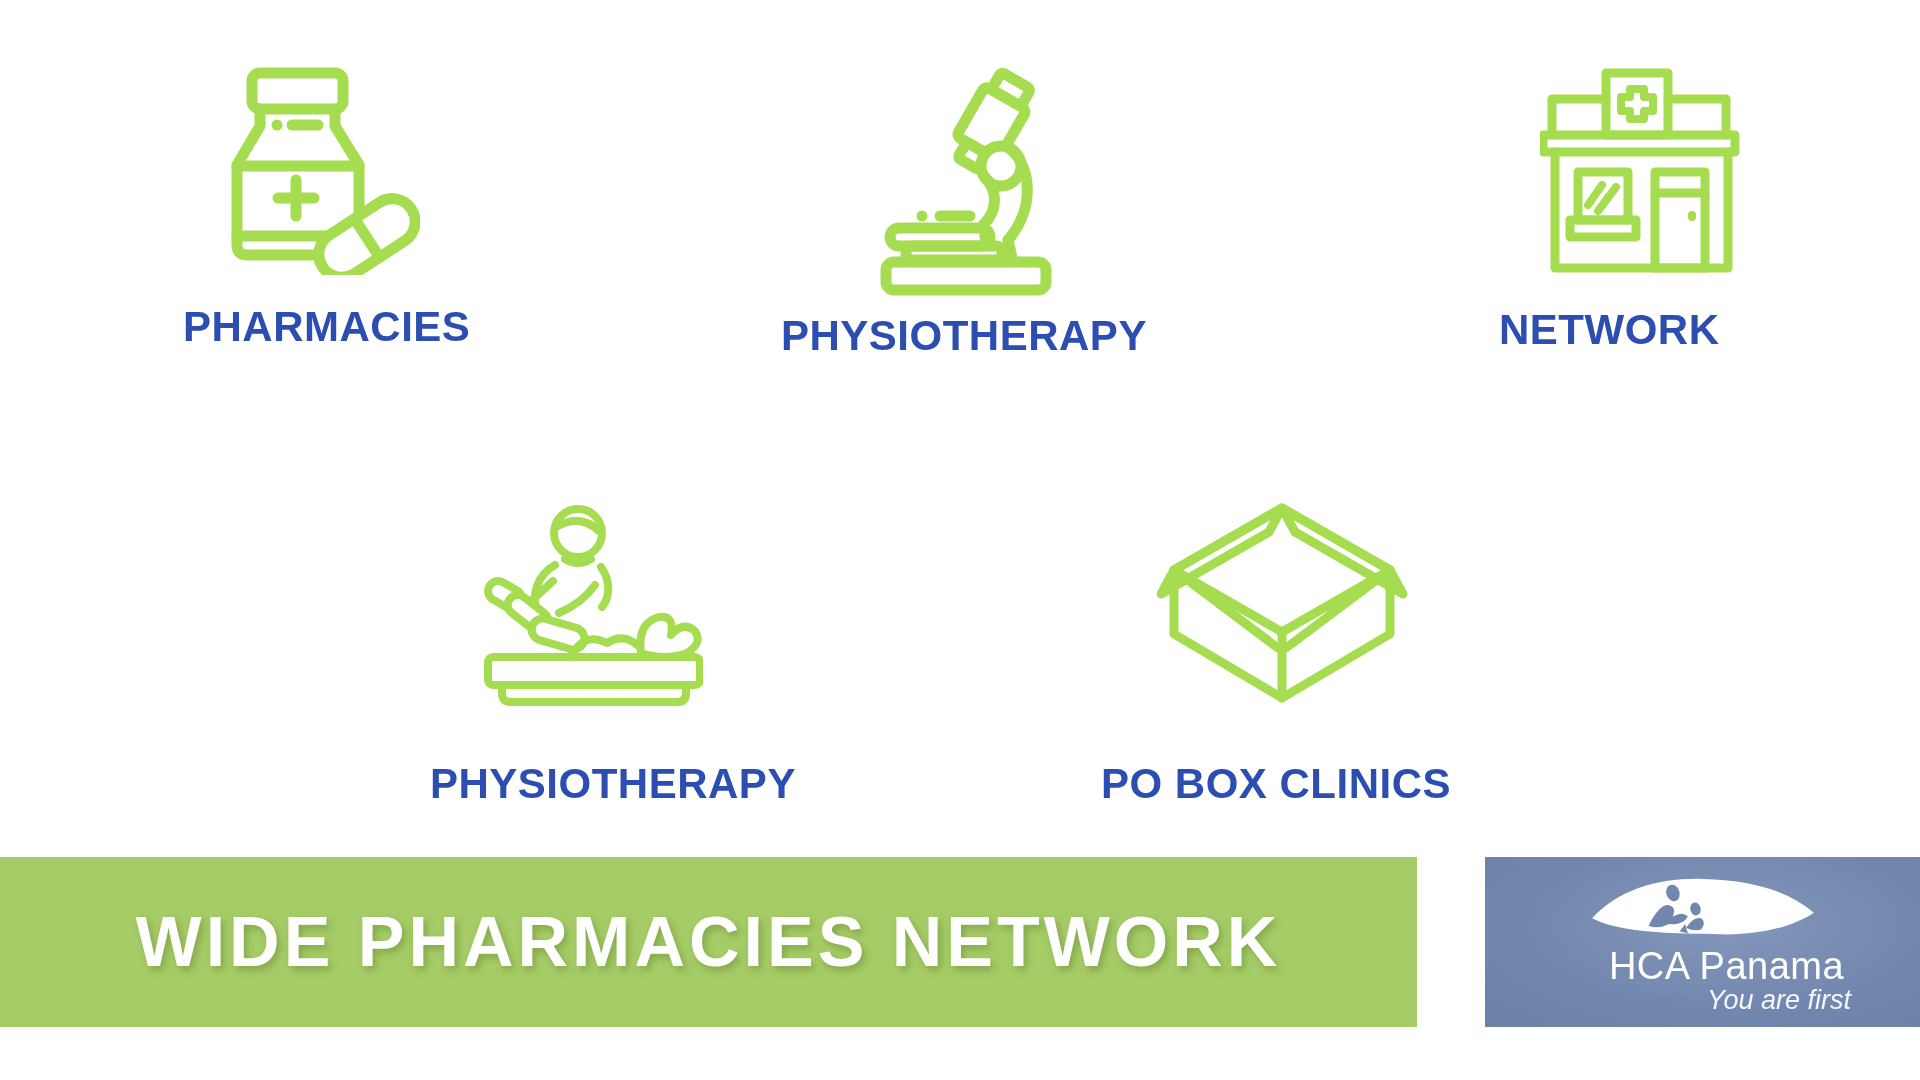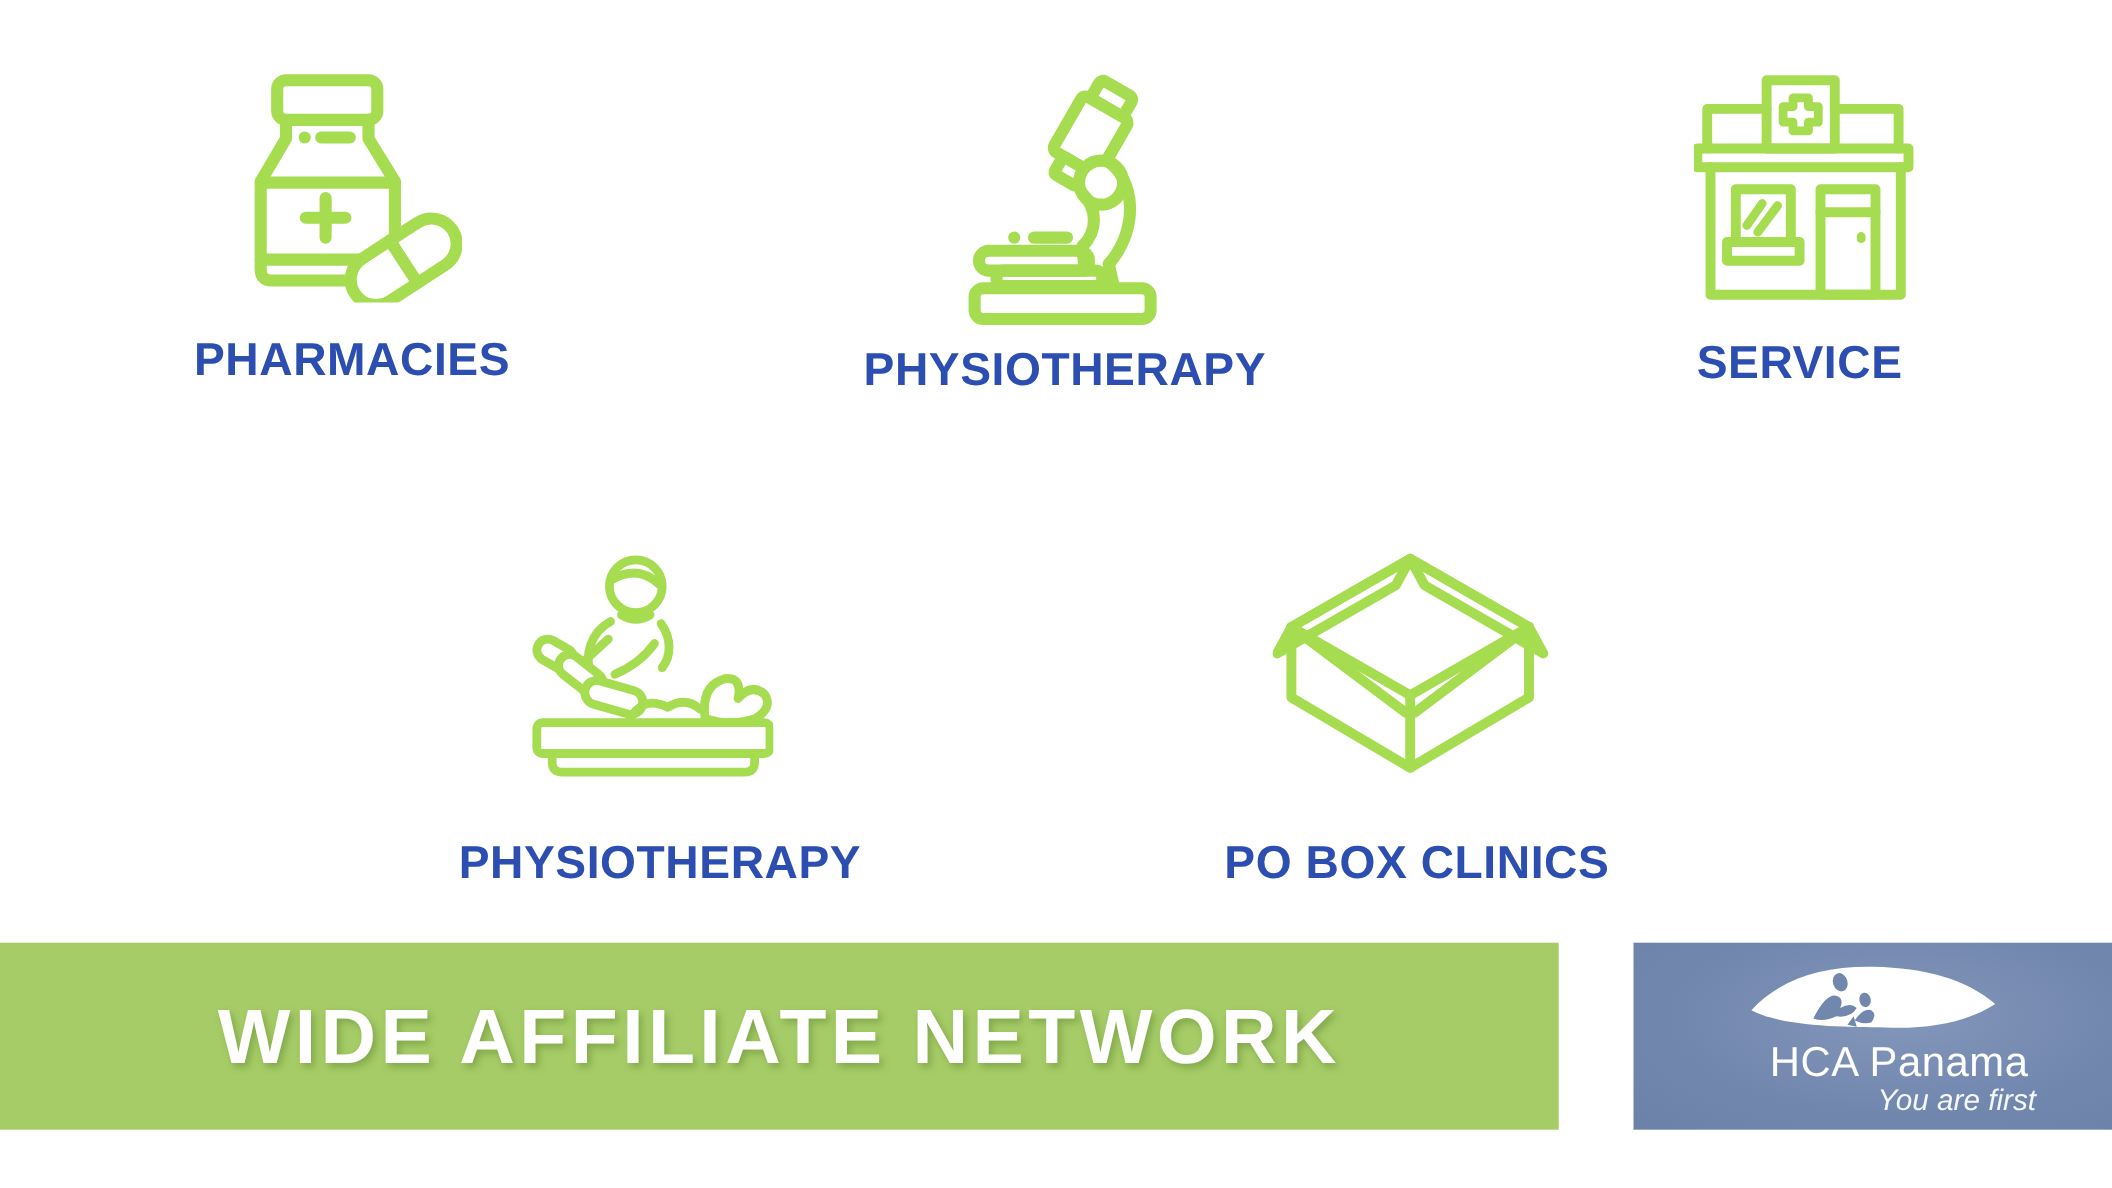--- a/index.html
+++ b/index.html
@@ -8,22 +8,22 @@
     font-family:"Liberation Sans", sans-serif;
   }
   .item{position:absolute;}
   .icon-box{position:absolute;}
   .item-label{
     position:absolute;
     color:#2b4eb0;
     font-weight:bold;
     font-size:42px;
     letter-spacing:.5px;
-    text-align:center;
     white-space:nowrap;
+    margin-left:13px;
   }
   .banner{
     position:absolute;left:0;top:857px;width:1417px;height:170px;
     background:#a5cc66;
     display:flex;align-items:center;justify-content:center;
   }
   .banner-title{
     color:#ffffff;
     font-weight:bold;
     font-size:70px;
@@ -102,21 +102,21 @@
       <path class="ln9" d="M128,34 L186,34 L186,70"></path>
       <rect class="ln9" x="3" y="70" width="192" height="17"></rect>
       <path class="ln9" d="M15,87 L15,203 L188,203 L188,87"></path>
       <rect class="ln9" x="38" y="107" width="50" height="48"></rect>
       <path class="ln8" d="M48,140 L62,120 M58,146 L76,122"></path>
       <rect class="ln9" x="30" y="155" width="66" height="17"></rect>
       <rect class="ln9" x="115" y="107" width="50" height="96"></rect>
       <line class="ln9" x1="115" y1="128" x2="165" y2="128"></line>
       <line class="ln8" x1="152" y1="150" x2="152" y2="152"></line>
     </svg>
-    <div class="item-label" style="left:1486px;top:306px;width:300px;">SERVICE</div>
+    <div class="item-label" style="left:1486px;top:306px;width:300px;">NETWORK</div>
   </div>
 
   <div class="item">
     <svg class="icon-box" style="left:483px;top:503px;" width="220" height="205" viewBox="0 0 220 205">
       <circle class="ln8f" cx="95" cy="30" r="24"></circle>
       <path class="ln8" d="M73,24 Q97,10 116,28"></path>
       <path class="ln8" d="M82,56 Q95,64 108,56"></path>
       <path class="ln8" d="M72,62 C54,72 48,92 54,110"></path>
       <path class="ln8" d="M118,64 C128,78 127,94 119,104"></path>
       <path class="ln8" d="M112,82 C102,96 90,104 76,110"></path>
@@ -139,21 +139,21 @@
       <path class="ln9" d="M125,10 L17,72 L4,96 L112,34 Z"></path>
       <path class="ln9" d="M125,10 L233,72 L246,96 L138,34 Z"></path>
       <path class="ln9" d="M17,72 L121,150 M233,72 L129,150"></path>
       <path class="ln9" d="M17,72 L17,136 L125,200 L233,136 L233,72"></path>
       <line class="ln9" x1="125" y1="134" x2="125" y2="200"></line>
     </svg>
     <div class="item-label" style="left:1088px;top:760px;width:400px;">PO BOX CLINICS</div>
   </div>
 
   <div class="banner">
-    <div class="banner-title">WIDE AFFILIATE NETWORK</div>
+    <div class="banner-title">WIDE PHARMACIES NETWORK</div>
   </div>
 
   <div class="logo-box">
     <svg class="logo-leaf" viewBox="0 0 240 66">
       <path fill="#ffffff" d="M2,44 C30,14 70,1 120,2 C170,3 210,14 238,38 C214,54 178,62 138,61 C96,60 34,61 2,44 Z"></path>
       <ellipse fill="#7287ae" cx="88" cy="17" rx="7" ry="9" transform="rotate(-18 88 17)"></ellipse>
       <path fill="#7287ae" d="M62,52 Q74,28 84,30 Q92,32 88,42 Q98,36 104,42 Q98,52 84,50 Q72,56 62,52 Z"></path>
       <ellipse fill="#7287ae" cx="112" cy="34" rx="5.5" ry="7" transform="rotate(-12 112 34)"></ellipse>
       <path fill="#7287ae" d="M102,54 Q110,42 118,44 Q124,48 118,56 Q110,58 102,54 Z"></path>
       <path fill="#7287ae" d="M95,58 L101,50 L104,60 Z"></path>

